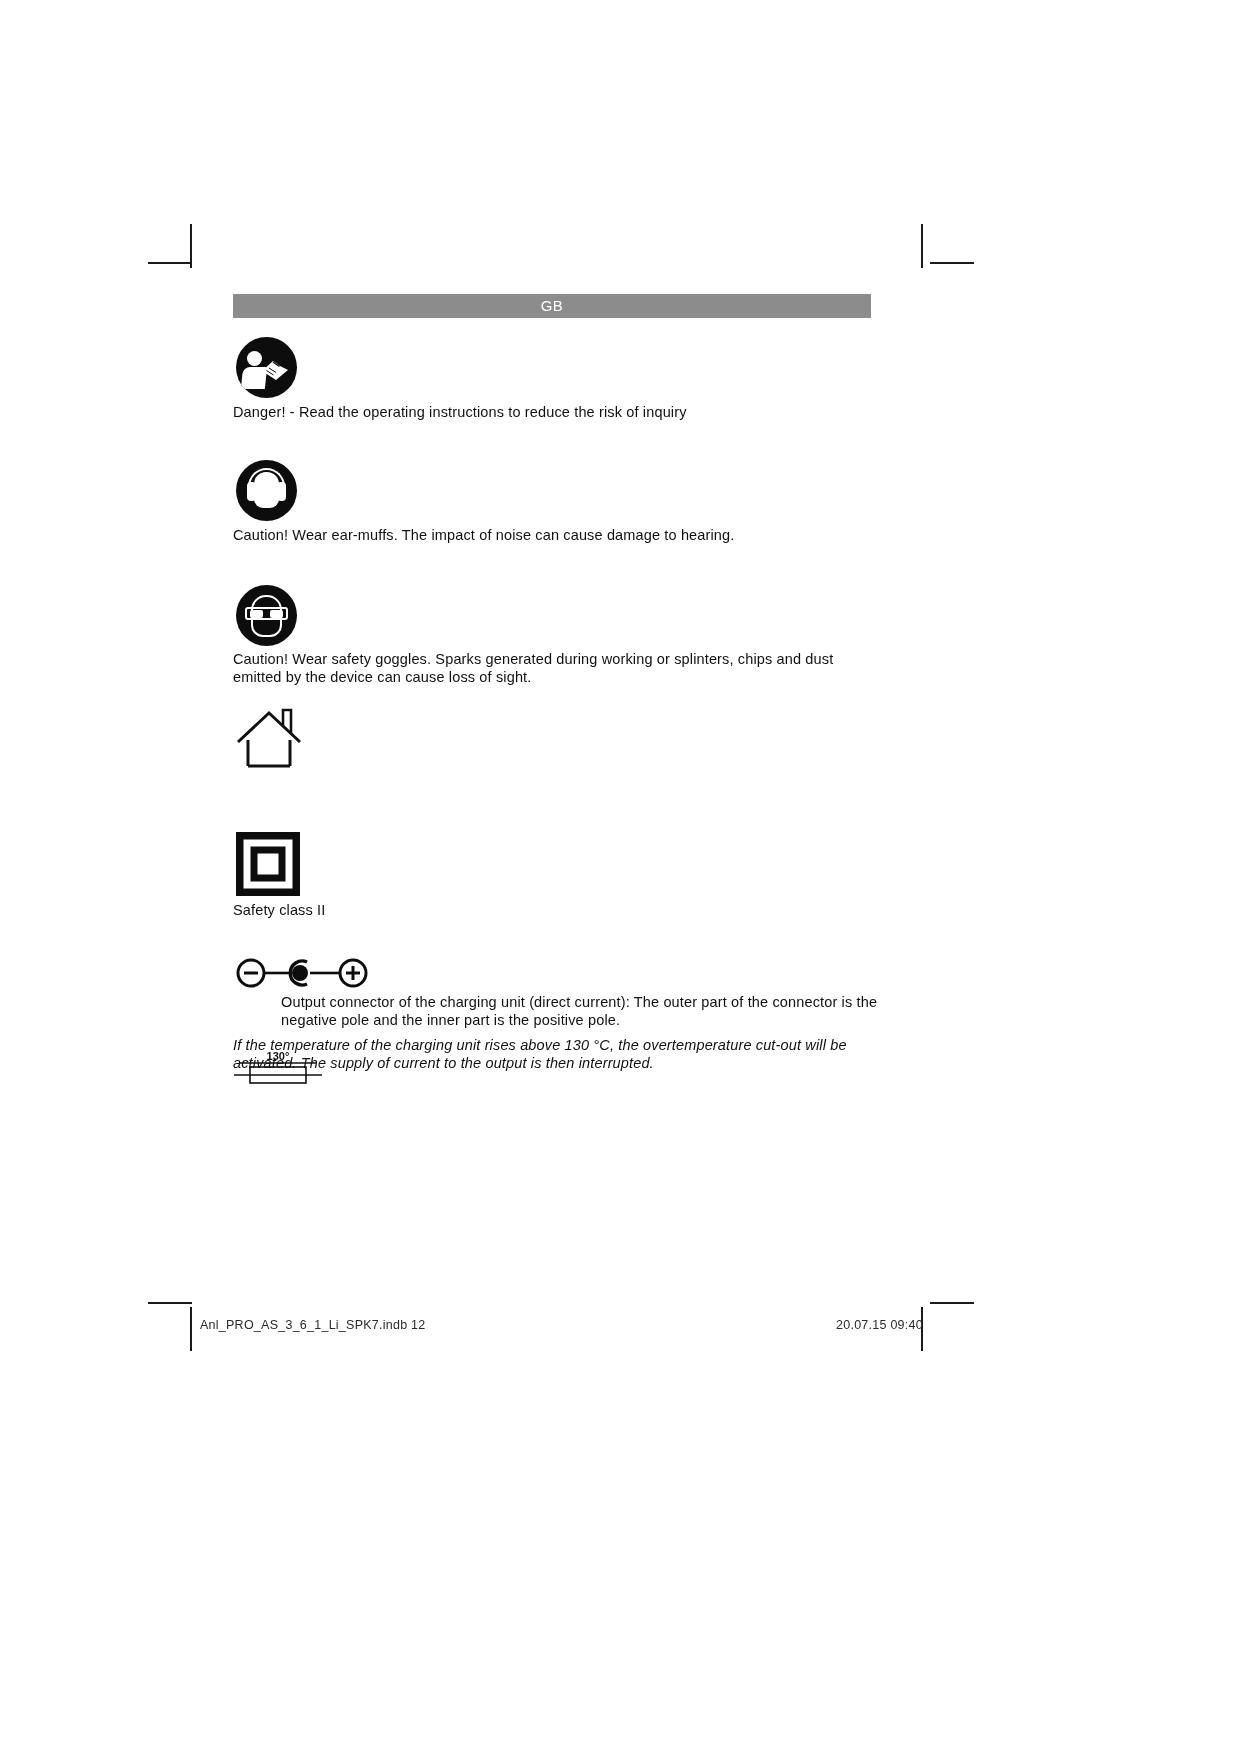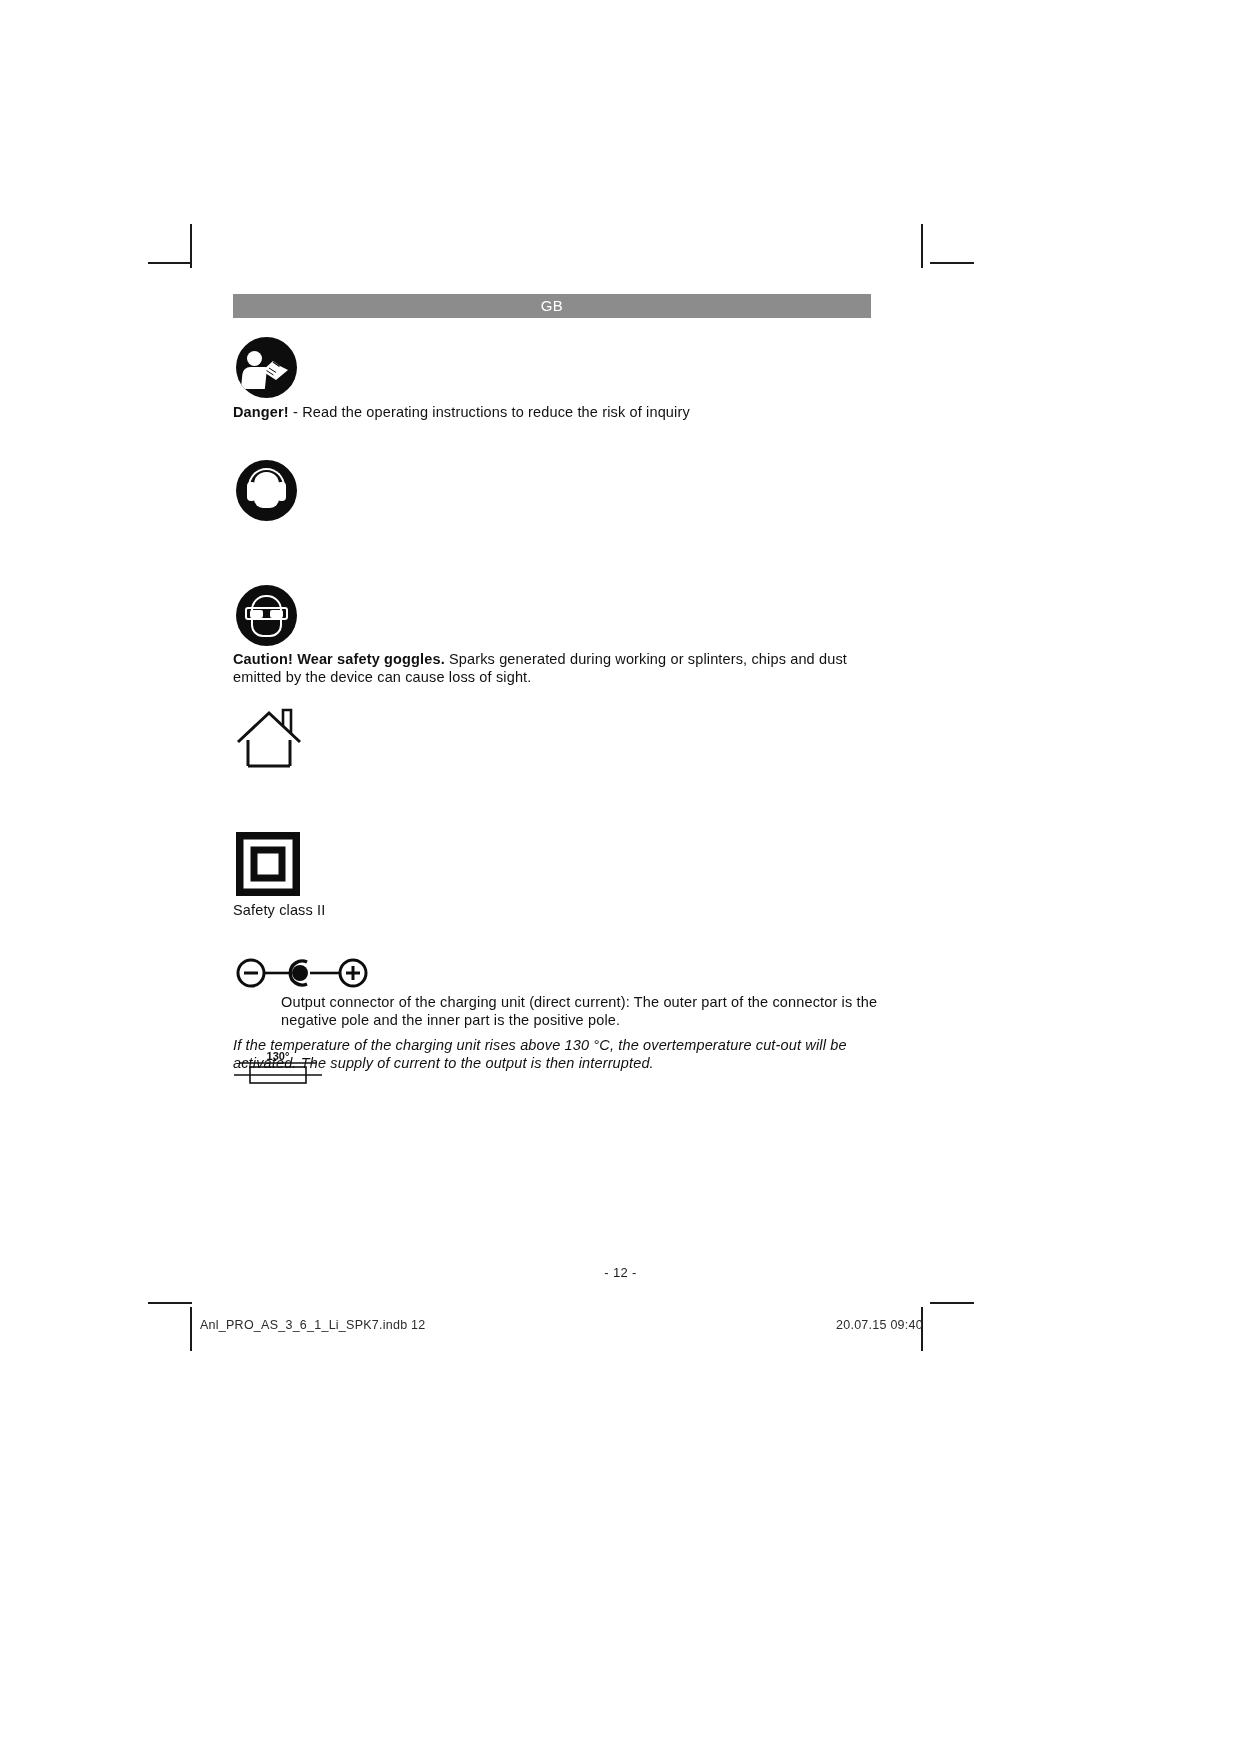--- a/index.html
+++ b/index.html
@@ -45,21 +45,21 @@
   
   .block { position: absolute; left: 233px; }
 
   .caption {
     font-size: 14.5px;
     line-height: 17.5px;
     color: #111111;
     width: 640px;
     letter-spacing: 0.01em;
   }
-  .caption b { font-weight: bold; }
+  .caption b { font-weight: normal; }
 
   
   .pict { position: absolute; left: 236px; }
 
   .circle-badge {
     width: 61px;
     height: 61px;
     border-radius: 50%;
     background: #0d0d0d;
     position: relative;
@@ -200,20 +200,23 @@
   </div>
 
   <div class="pict" style="top:460px;">
     <div class="circle-badge">
       <div class="em-band"></div>
       <div class="em-head"></div>
       <div class="em-cup left"></div>
       <div class="em-cup right"></div>
     </div>
   </div>
+  <div class="block caption" style="top:527px;">
+    <b>Caution! Wear ear-muffs.</b><span> The impact of noise can cause damage to hearing.</span>
+  </div>
 
   <div class="pict" style="top:585px;">
     <div class="circle-badge">
       <div class="gg-face"></div>
       <div class="gg-frame"></div>
       <div class="gg-lens left"></div>
       <div class="gg-lens right"></div>
     </div>
   </div>
   <div class="block caption" style="top:651px; width:638px;">
@@ -262,18 +265,17 @@
       <text x="46" y="14" font-family="Liberation Sans, sans-serif" font-size="11" font-weight="bold" fill="#111111" text-anchor="middle">130°</text>
       <line x1="8" y1="17" x2="84" y2="17" stroke="#111111" stroke-width="1.6"></line>
       <line x1="2" y1="29" x2="90" y2="29" stroke="#111111" stroke-width="1.6"></line>
       <rect x="18" y="21" width="56" height="16" fill="none" stroke="#111111" stroke-width="1.6"></rect>
     </svg>
   </div>
   <div class="block caption" style="top:1037px; width:642px;font-style:italic;">
     <span>If the temperature of the charging unit rises above 130 °C, the overtemperature cut-out will be activated. The supply of current to the output is then interrupted.</span>
   </div>
 
-  <div class="page-number">- 12 -</div>
 
   <div class="imprint imprint-left">Anl_PRO_AS_3_6_1_Li_SPK7.indb   12</div>
   <div class="imprint imprint-right">20.07.15   09:40</div>
 
 </div>
 
 </body></html>

